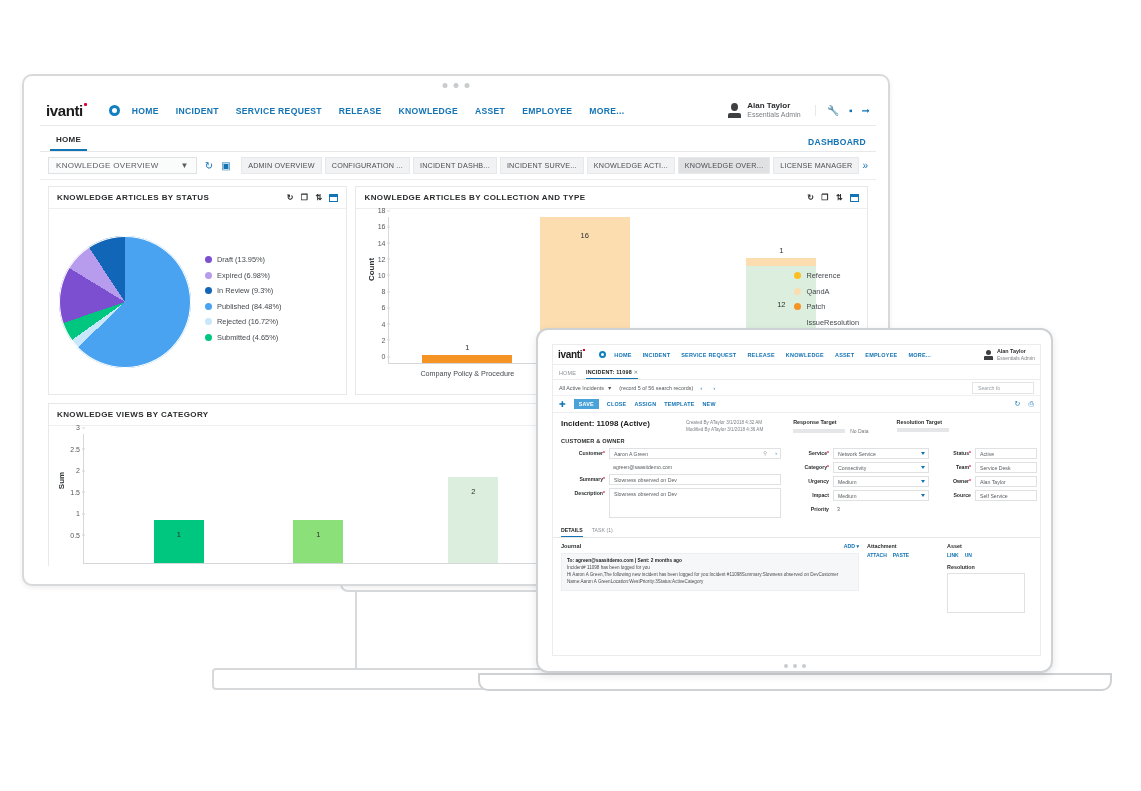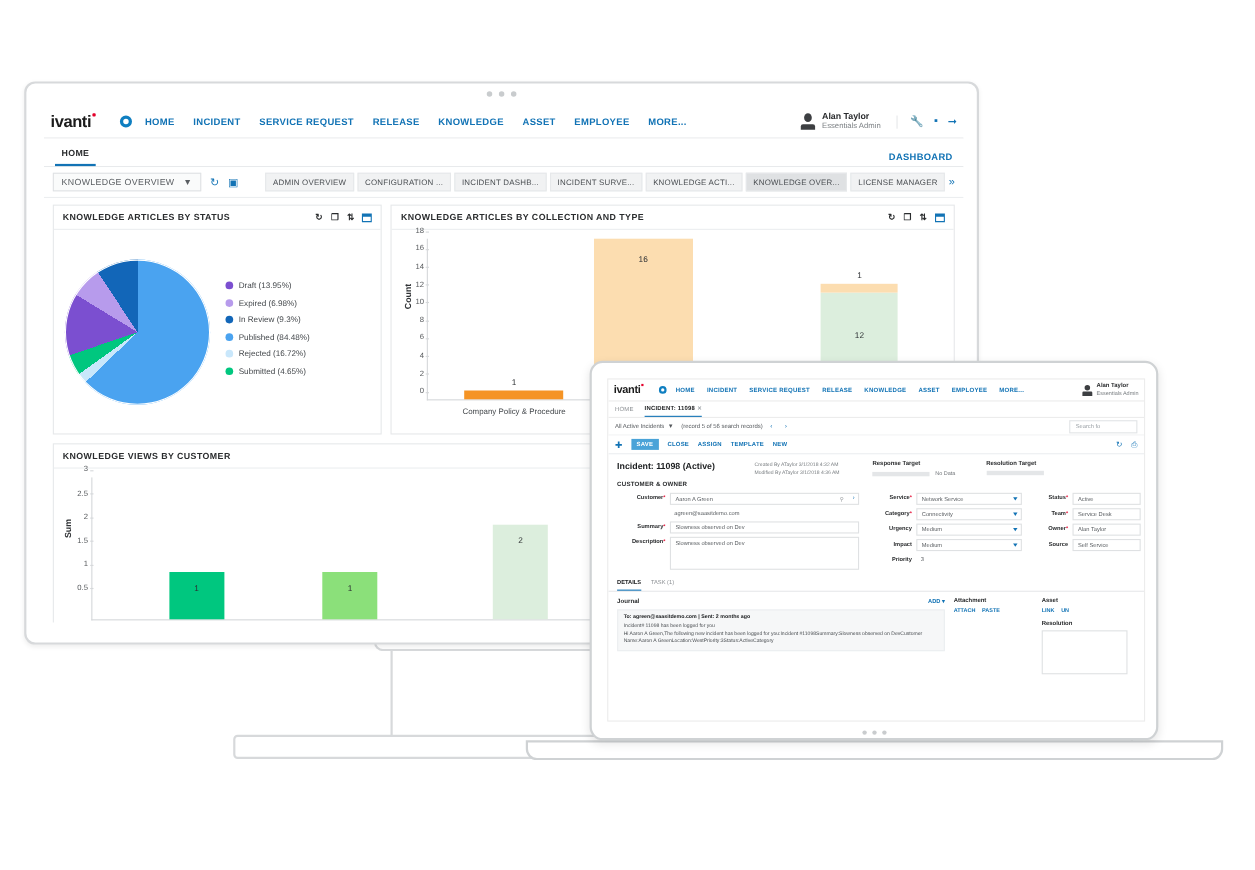--- a/index.html
+++ b/index.html
@@ -45,21 +45,21 @@
   .avatar .body{ position:absolute;left:0;bottom:0;width:13px;height:5px;background:#3d3f42;border-radius:2px 2px 0 0; }
   .user-name{ font-size:8px; font-weight:700; color:#2a2c2e; line-height:1.25; }
   .user-role{ font-size:7px; color:#7c8084; line-height:1.25; }
   .nav-tools{ display:flex; align-items:center; gap:9px; margin-left:14px; padding-left:12px; border-left:1px solid #e6e8ea; color:#1273b5; font-size:10px; }
 
   .tabbar{ height:26px; display:flex; align-items:flex-end; border-bottom:1px solid #e6e8ea; padding:0 10px; background:#fff; }
   .tabbar .tab{ font-size:8px; font-weight:700; color:#2a2c2e; padding:0 6px 5px 6px; border-bottom:2px solid #1273b5; letter-spacing:.3px; }
   .tabbar .right{ margin-left:auto; font-size:8.5px; font-weight:700; color:#1273b5; padding-bottom:4px; letter-spacing:.3px; }
 
   .dashrow{ height:28px; display:flex; align-items:center; padding:0 8px; background:#fff; border-bottom:1px solid #eceef0; gap:8px; }
-  .dashsel{ font-size:8px; color:#5a5e62; border:1px solid #dfe2e4; background:#fafbfb; padding:3px 7px; letter-spacing:.3px; display:flex; align-items:center; gap:8px; }
+  .dashsel{ font-size:8px; color:#5a5e62; border:1px solid #dfe2e4; background:#fafbfb; padding:3px 7px; letter-spacing:.3px; display:flex; align-items:center; gap:22px; }
   .ic{ color:#1273b5; font-size:10px; }
   .chips{ margin-left:auto; display:flex; gap:3px; align-items:center; }
   .chip{ font-size:7.2px; color:#4a4e52; background:#f1f2f3; border:1px solid #e6e8ea; padding:3px 6px; letter-spacing:.2px; white-space:nowrap; }
   .chip.active{ background:#dfe1e3; }
 
   .widgets{ padding:6px 8px 0 8px; }
   .wrow{ display:flex; gap:8px; }
   .widget{ border:1px solid #e6e8ea; background:#fff; }
   .wtitle{ height:22px; display:flex; align-items:center; padding:0 8px; border-bottom:1px solid #eceef0; }
   .wtitle span{ font-size:8px; font-weight:700; color:#2a2c2e; letter-spacing:.4px; }
@@ -336,27 +336,45 @@
               <div class="bargrp" style="left:76%; width:70px; height:72.2%">
                 <div class="seg" style="height:92.3%; background:#dceedd">
                   <b style="top:34px">12</b>
                 </div>
                 <div class="seg" style="height:7.7%; background:#fcddb0">
                   <b style="top:-12px">1</b>
                 </div>
               </div>
             </div>
 
+            <div style="position:absolute; right:8px; top:62px;">
+              <div class="lg">
+                  <i class="lgd" style="background:#fbbf24"></i>
+                  <span class="lgt">Reference</span>
+                </div>
+              <div class="lg">
+                  <i class="lgd" style="background:#fcddb0"></i>
+                  <span class="lgt">QandA</span>
+                </div>
+              <div class="lg">
+                  <i class="lgd" style="background:#f59425"></i>
+                  <span class="lgt">Patch</span>
+                </div>
+              <div class="lg">
+                  <i class="lgd" style="background:#dceedd"></i>
+                  <span class="lgt">IssueResolution</span>
+                </div>
+            </div>
           </div>
         </div>
       </div>
 
       <div class="widget" style="width:820px; margin-top:8px; height:170px;">
         <div class="wtitle">
-          <span>KNOWLEDGE VIEWS BY CUSTOMER</span>
+          <span>KNOWLEDGE VIEWS BY CATEGORY</span>
         </div>
         <div class="bc" style="height:146px">
           <div class="bc-yl" style="top:50px">Sum</div>
           <div class="bc-plot" style="bottom:8px; left:34px;">
             <div class="ytick" style="bottom:16.6%">0.5</div>
             <div class="ytick" style="bottom:33.3%">1</div>
             <div class="ytick" style="bottom:50%">1.5</div>
             <div class="ytick" style="bottom:66.6%">2</div>
             <div class="ytick" style="bottom:83.3%">2.5</div>
             <div class="ytick" style="bottom:100%">3</div>

